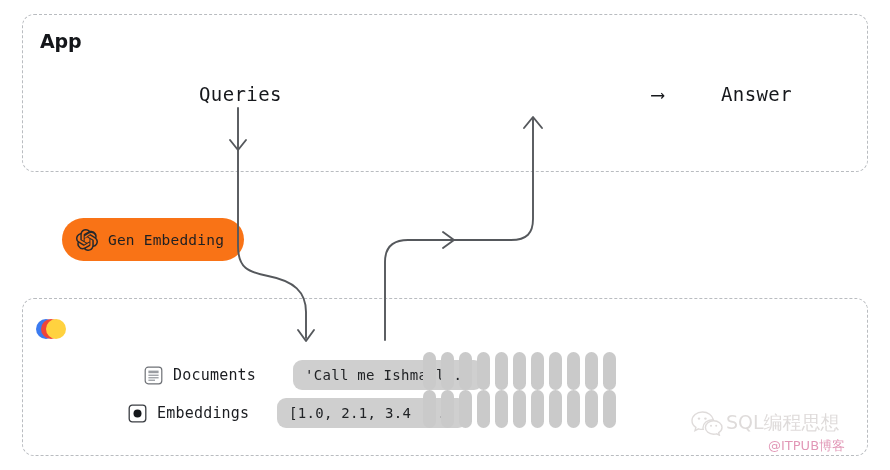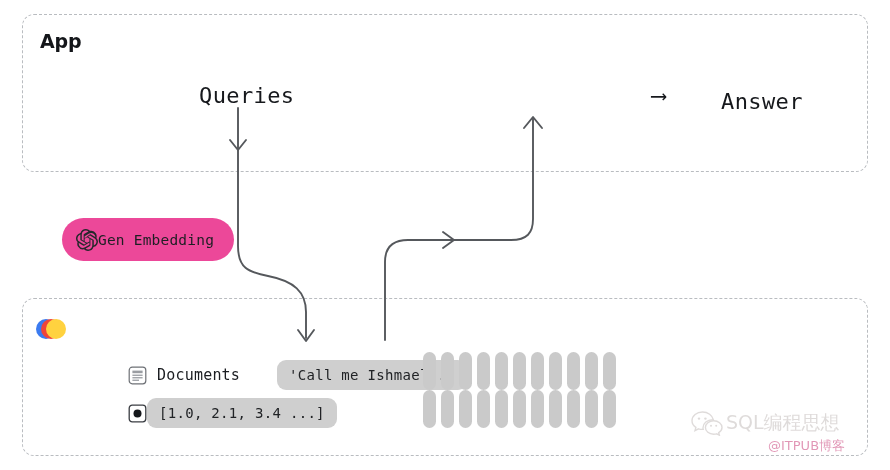--- a/index.html
+++ b/index.html
@@ -64,70 +64,70 @@
     left: 36px;
     top: 317px;
     width: 30px;
     height: 24px;
   }
 
   
   .mono-label {
     position: absolute;
     font-family: "DejaVu Sans Mono", monospace;
-    font-size: 22px;
+    font-size: 19px;
     color: #16181c;
     white-space: nowrap;
     letter-spacing: 0.4px;
   }
   #lbl-queries { left: 199px; top: 83px; }
   #lbl-llm     { left: 407px; top: 83px; }
-  #lbl-answer  { left: 721px; top: 89px; }
+  #lbl-answer  { left: 721px; top: 83px; }
 
   
   #wires {
     position: absolute;
     left: 0;
     top: 0;
     width: 890px;
     height: 470px;
     pointer-events: none;
   }
 
   
   #gen-embedding {
     position: absolute;
     left: 62px;
     top: 218px;
     height: 43px;
     padding: 0 20px 0 14px;
-    background: #ec4899;
+    background: #f97316;
     border-radius: 22px;
     display: flex;
     align-items: center;
-    gap: 0;
+    gap: 10px;
     box-sizing: border-box;
   }
   #gen-embedding .pill-text {
     font-family: "DejaVu Sans Mono", monospace;
     font-size: 14.5px;
     color: #1d1f23;
     white-space: nowrap;
     letter-spacing: 0.2px;
   }
   #openai-icon { width: 22px; height: 22px; display: block; flex: 0 0 auto; }
 
   
   .data-row {
     position: absolute;
     display: flex;
     align-items: center;
     height: 30px;
   }
-  #row-documents  { left: 128px; top: 360px; }
+  #row-documents  { left: 144px; top: 360px; }
   #row-embeddings { left: 128px; top: 398px; }
 
   .row-icon {
     width: 19px;
     height: 19px;
     flex: 0 0 auto;
     display: block;
   }
   .row-label {
     font-family: "DejaVu Sans Mono", monospace;
@@ -239,20 +239,21 @@
     </svg>
     <span class="row-label">Documents</span>
     <span class="value-pill">'Call me Ishmael...</span>
   </div>
 
   <div class="data-row" id="row-embeddings">
     <svg class="row-icon" viewBox="0 0 19 19">
       <rect x="1.2" y="1.2" width="16.6" height="16.6" rx="3" fill="#ffffff" stroke="#3a3d42" stroke-width="1.3"></rect>
       <circle cx="9.5" cy="9.5" r="4" fill="#15171b"></circle>
     </svg>
+    <span class="row-label">Embeddings</span>
     <span class="value-pill">[1.0, 2.1, 3.4 ...]</span>
   </div>
 
   <div class="bar-strip" id="bars-top">
       <div class="bar"></div>
       <div class="bar"></div>
       <div class="bar"></div>
       <div class="bar"></div>
       <div class="bar"></div>
       <div class="bar"></div>

